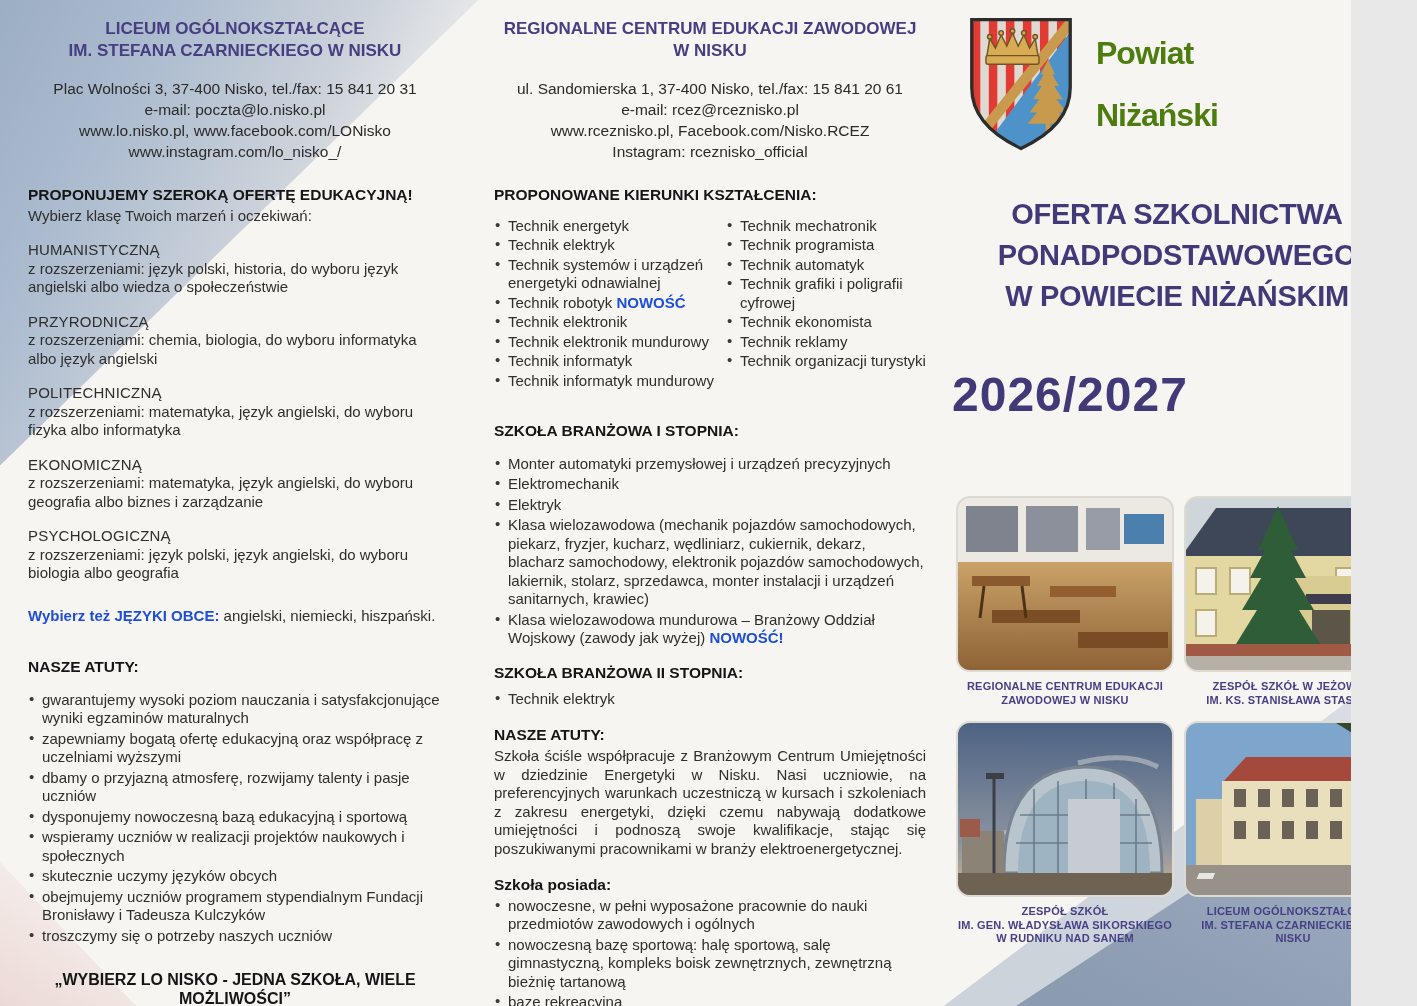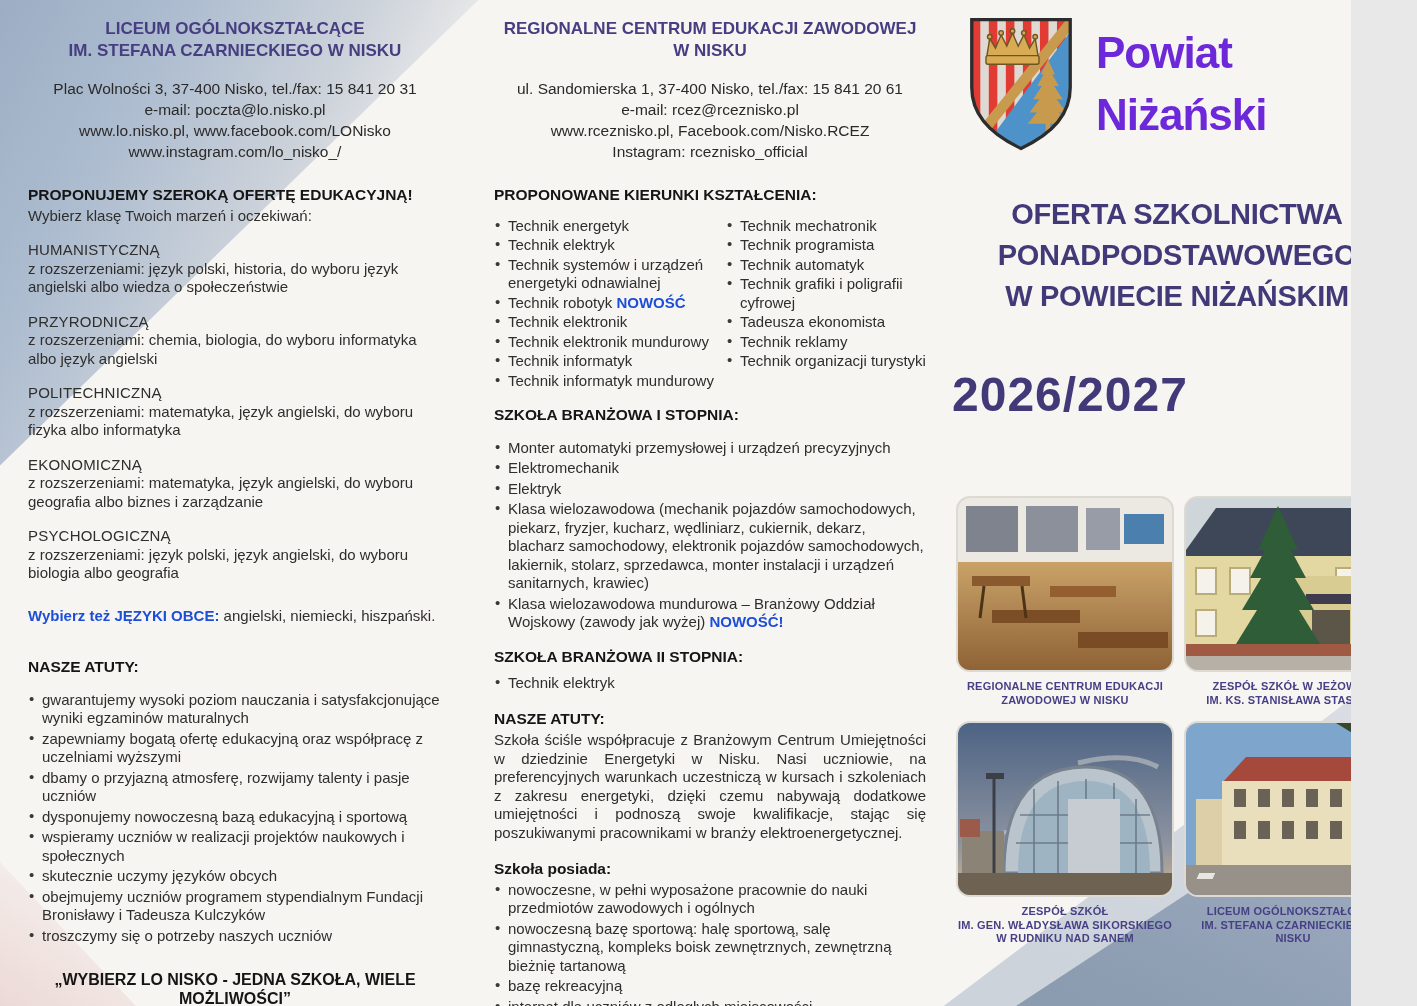--- a/index.html
+++ b/index.html
@@ -52,22 +52,22 @@
   .two-col{display:flex;margin-top:12px;}
   .two-col .col-a{width:232px;}
   .two-col .col-b{width:200px;}
   .two-col ul.blist{margin-top:0;}
 
   .para{margin-top:3px;text-align:justify;}
   b{color:#1d4ed8;}
 
   
   .crest{position:absolute;left:964px;top:14px;}
-  .brand{position:absolute;left:1096px;top:22px;color:#6d28d9;font-weight:700;
-    font-size:44px;line-height:62px;letter-spacing:-1px;}
+  .brand{position:absolute;left:1096px;top:22px;color:#4d7c0f;font-weight:700;
+    font-size:32px;line-height:62px;letter-spacing:-1px;}
   .cover-title{position:absolute;left:952px;top:194px;width:450px;text-align:center;
     color:#423a78;font-weight:700;font-size:29px;line-height:41px;white-space:pre-line;letter-spacing:-.3px;}
   .cover-years{position:absolute;left:952px;top:386px;width:450px;text-align:left;
     color:#423a78;font-weight:700;font-size:48px;letter-spacing:1px;}
 
   .photo-grid{position:absolute;left:956px;top:496px;width:446px;
     display:grid;grid-template-columns:218px 218px;column-gap:10px;row-gap:14px;}
   figure.photo-card{margin:0;display:flex;flex-direction:column;align-items:center;z-index:2;}
   .photo{width:214px;height:172px;border-radius:14px;overflow:hidden;
     border:2px solid #ddd9d3;background:#ccc;}
@@ -174,28 +174,28 @@
             <li><span>Technik informatyk mundurowy</span></li>
           </ul>
       </div>
       <div class="col-b">
         <ul class="blist tight">
 
         <li><span>Technik mechatronik</span></li>
             <li><span>Technik programista</span></li>
             <li><span>Technik automatyk</span></li>
             <li><span>Technik grafiki i poligrafii cyfrowej</span></li>
-            <li><span>Tadeusza ekonomista</span></li>
+            <li><span>Technik ekonomista</span></li>
             <li><span>Technik reklamy</span></li>
             <li><span>Technik organizacji turystyki</span></li>
           </ul>
       </div>
     </div>
 
-    <div class="h-black" style="margin-top:15px">SZKOŁA BRANŻOWA I STOPNIA:</div>
+    <div class="h-black" style="margin-top:31px">SZKOŁA BRANŻOWA I STOPNIA:</div>
     <ul class="blist">
 
     <li><span>Monter automatyki przemysłowej i urządzeń precyzyjnych</span></li>
         <li><span>Elektromechanik</span></li>
         <li><span>Elektryk</span></li>
         <li><span>Klasa wielozawodowa (mechanik pojazdów samochodowych, piekarz, fryzjer, kucharz, wędliniarz, cukiernik, dekarz, blacharz samochodowy, elektronik pojazdów samochodowych, lakiernik, stolarz, sprzedawca, monter instalacji i urządzeń sanitarnych, krawiec)</span></li>
         <li><span>Klasa wielozawodowa mundurowa – Branżowy Oddział Wojskowy (zawody jak wyżej) </span><b>NOWOŚĆ!</b></li>
       </ul>
 
     <div class="h-black" style="margin-top:16px">SZKOŁA BRANŻOWA II STOPNIA:</div>

